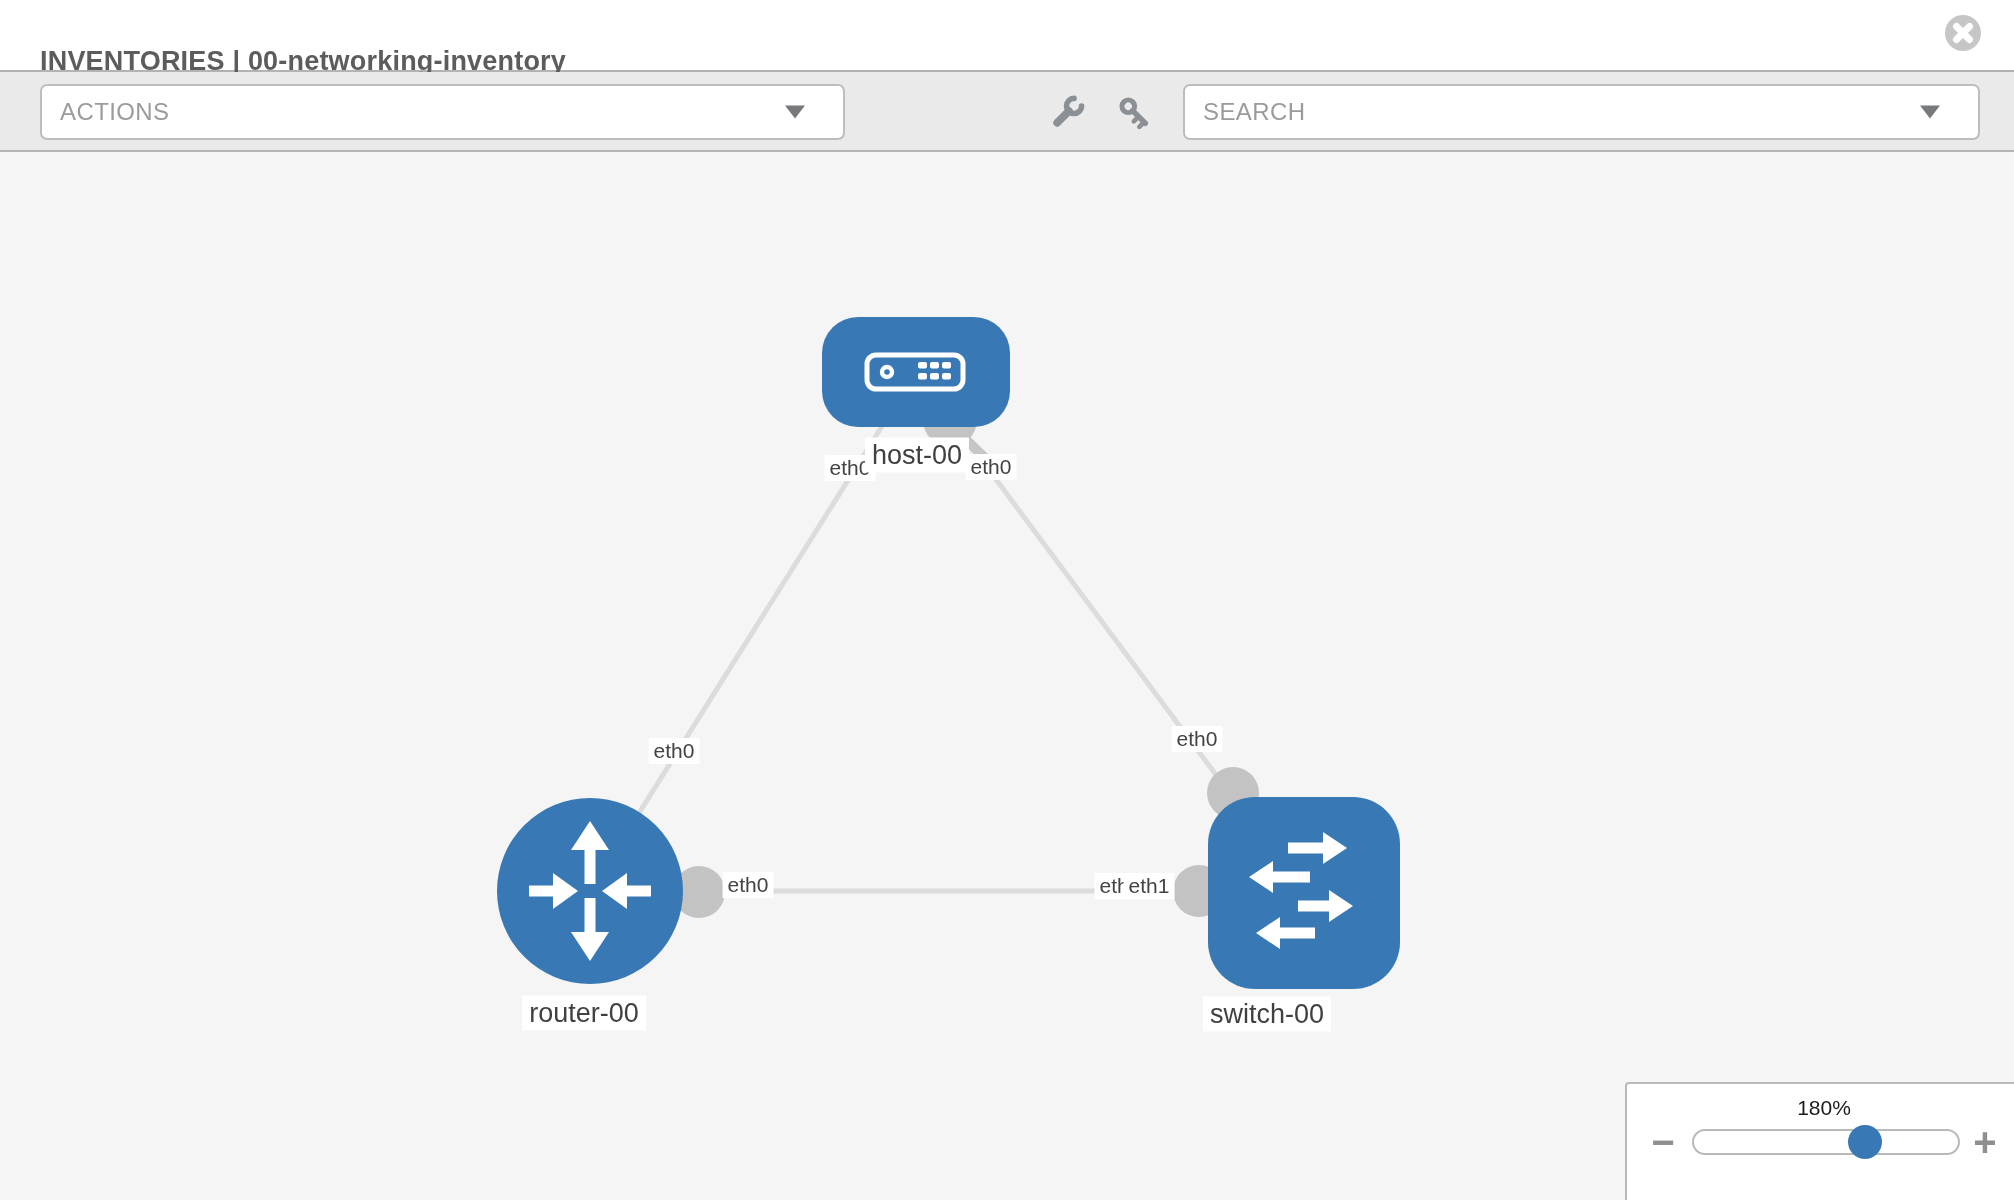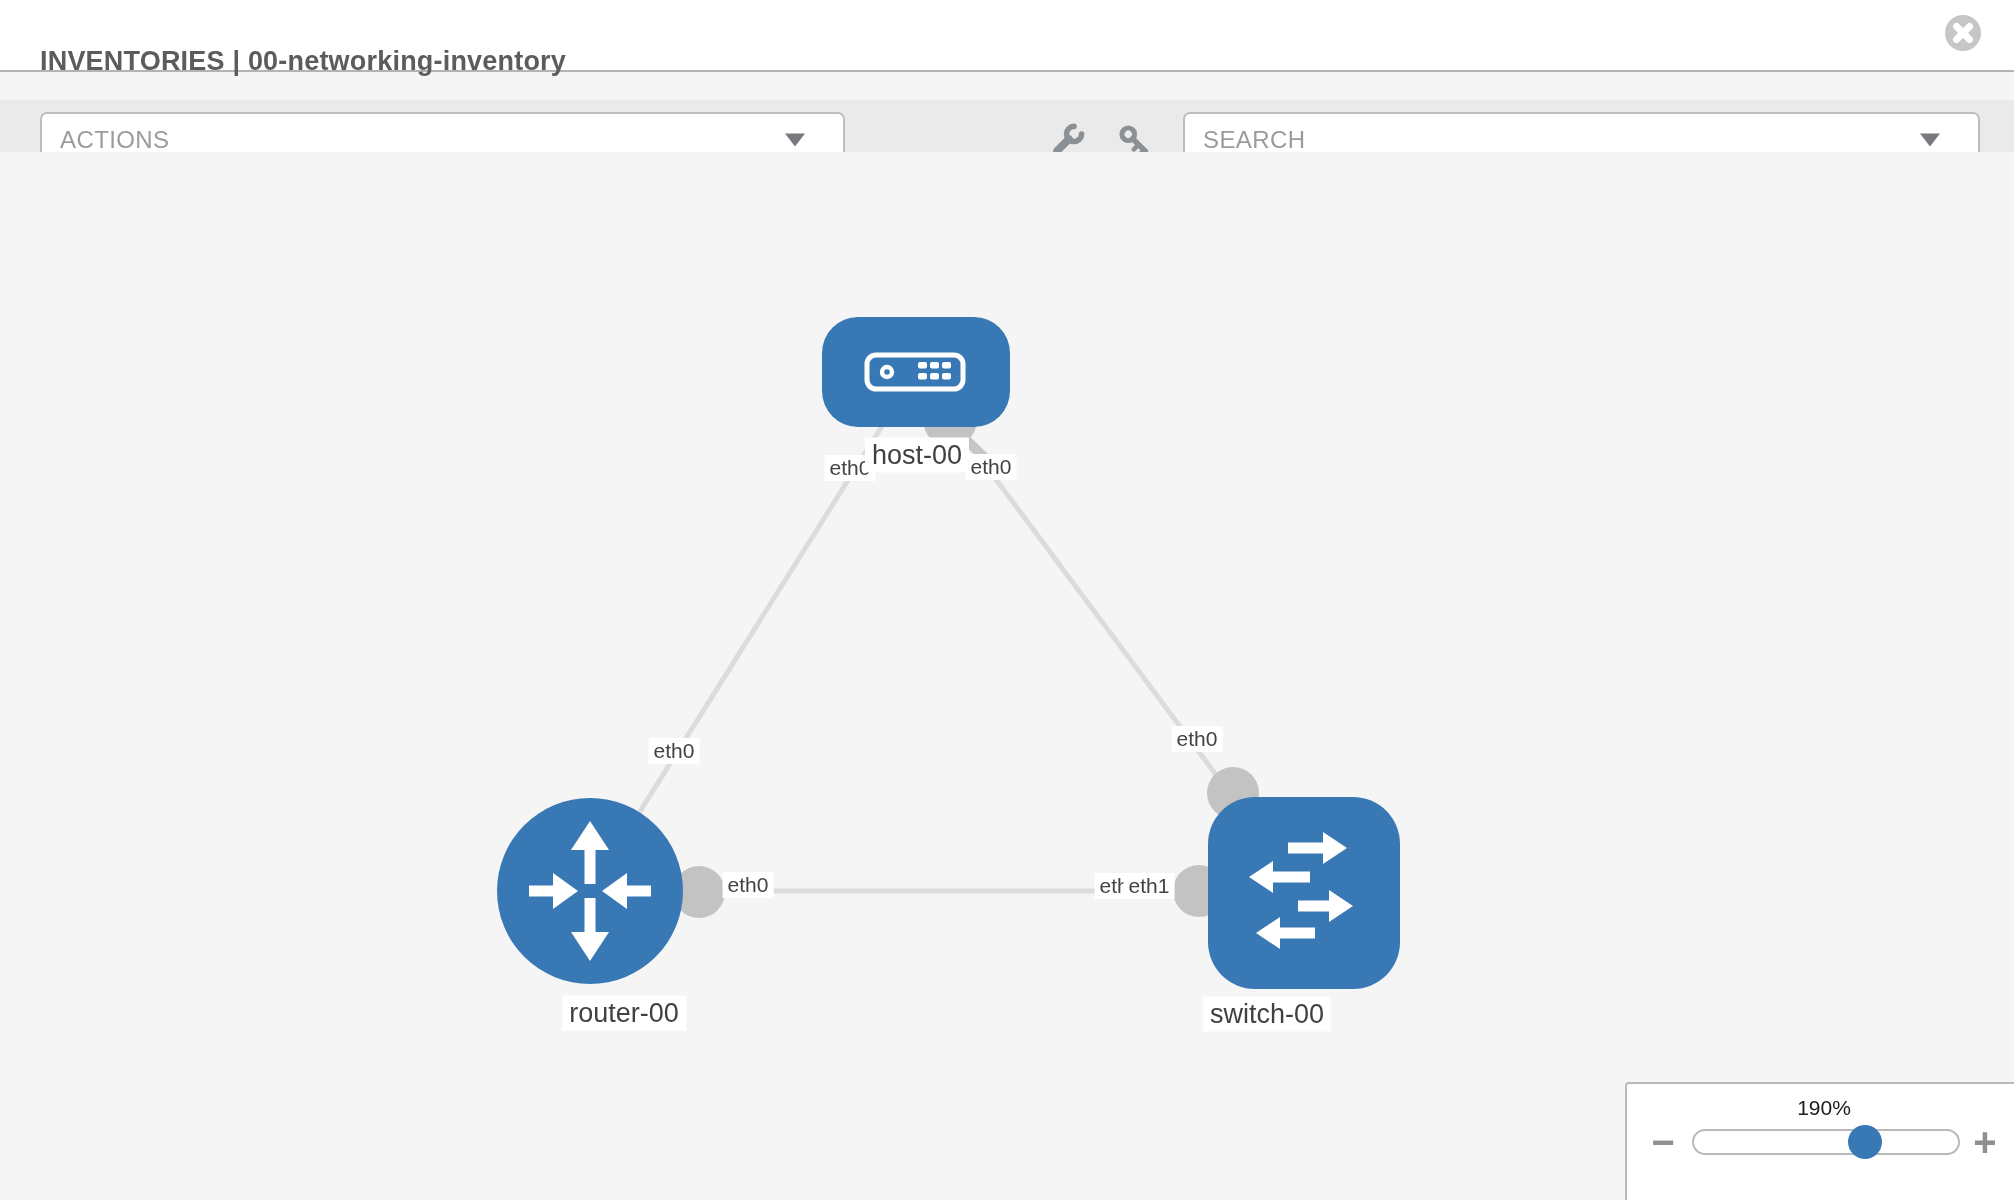--- a/index.html
+++ b/index.html
@@ -17,21 +17,21 @@
   .page-title{
     position:absolute;left:40px;top:50%;transform:translateY(-50%);
     font-size:27px;font-weight:bold;color:#5c5c5c;letter-spacing:.2px;margin-top:26px;
   }
   .close-btn{
     position:absolute;left:1944px;top:14px;width:38px;height:38px;cursor:pointer;
   }
   
   .toolbar{
     position:absolute;left:0;top:72px;width:2014px;height:78px;
-    background:#eaeaea;border-bottom:2px solid #b5b5b5;margin-top:28px;
+    background:#eaeaea;border-bottom:2px solid #b5b5b5;
   }
   .dropdown{
     position:absolute;top:12px;height:56px;background:#ffffff;
     border:2px solid #bdbdbd;border-radius:7px;box-sizing:border-box;
     display:flex;align-items:center;cursor:pointer;
   }
   .dropdown .dd-text{
     margin-left:18px;font-size:24px;color:#9b9b9b;letter-spacing:.4px;
   }
   .chevron-down{
@@ -190,23 +190,23 @@
 
   <div class="iface-label" style="left:850px;top:316px;">eth0</div>
   <div class="iface-label" style="left:991px;top:315px;">eth0</div>
   <div class="iface-label" style="left:674px;top:599px;">eth0</div>
   <div class="iface-label" style="left:1197px;top:587px;">eth0</div>
   <div class="iface-label" style="left:748px;top:733px;">eth0</div>
   <div class="iface-label" style="left:1120px;top:734px;">eth1</div>
   <div class="iface-label" style="left:1149px;top:734px;">eth1</div>
 
   <div class="node-label" style="left:917px;top:303px;">host-00</div>
-  <div class="node-label" style="left:624px;top:861px;">router-00</div>
+  <div class="node-label" style="left:584px;top:861px;">router-00</div>
   <div class="node-label" style="left:1267px;top:862px;">switch-00</div>
 
   <div class="zoom-panel">
-    <div class="zoom-level">190%</div>
+    <div class="zoom-level">180%</div>
     <div class="zoom-minus">−</div>
     <div class="zoom-track"></div>
     <div class="zoom-handle"></div>
     <div class="zoom-plus">+</div>
   </div>
 </div>
 
 </body></html>

